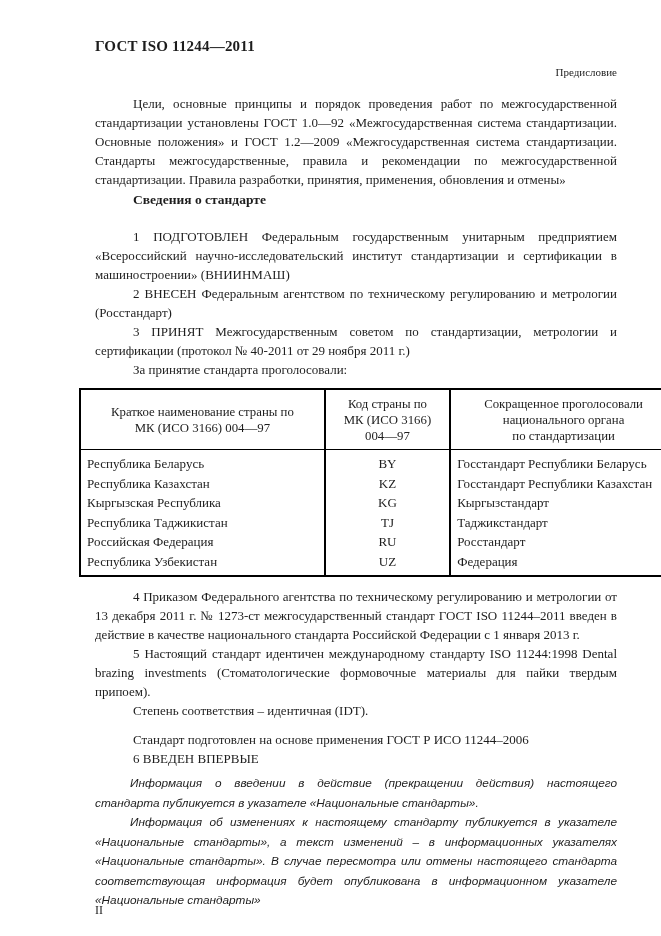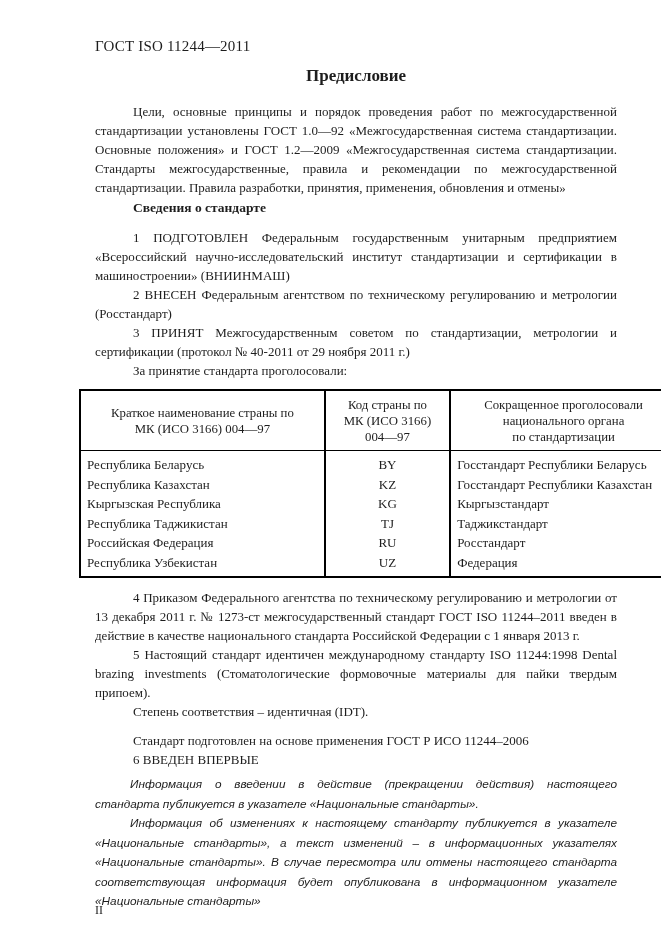--- a/index.html
+++ b/index.html
@@ -7,43 +7,43 @@
     width: 661px; height: 936px;
     background: #ffffff;
     color: #1d1d1d;
     font-family: "Liberation Serif", serif;
     position: relative;
     overflow: hidden;
   }
   .page { padding: 38px 44px 0 95px; }
 
   .doc-number {
-    font-weight: normal;
+    font-weight: bold;
     font-size: 15px;
     letter-spacing: 0.2px;
     margin: 0 0 11px 0;
   }
   .preface-title {
-    text-align: center;
-    font-weight: bold;
-    font-size: 17px;
+    text-align: right;
+    font-weight: normal;
+    font-size: 11px;
     margin: 0 0 16px 0;
   }
   p.body {
     font-size: 13px;
     line-height: 19px;
     text-align: justify;
     text-indent: 38px;
     margin: 0;
   }
   .info-heading {
     font-weight: bold;
     font-size: 13.5px;
     text-indent: 38px;
-    margin: 3px 0 12px 0;
+    margin: 3px 0 19px 0;
   }
   .mb6 { margin-bottom: 6px; }
   .mb2 { margin-bottom: 2px; }
   .mt5 { margin-top: 5px; }
 
   table.vote {
     border-collapse: collapse;
     width: 599px;
     margin: 9px 0 10px -16px;
     border: 2px solid #000;

